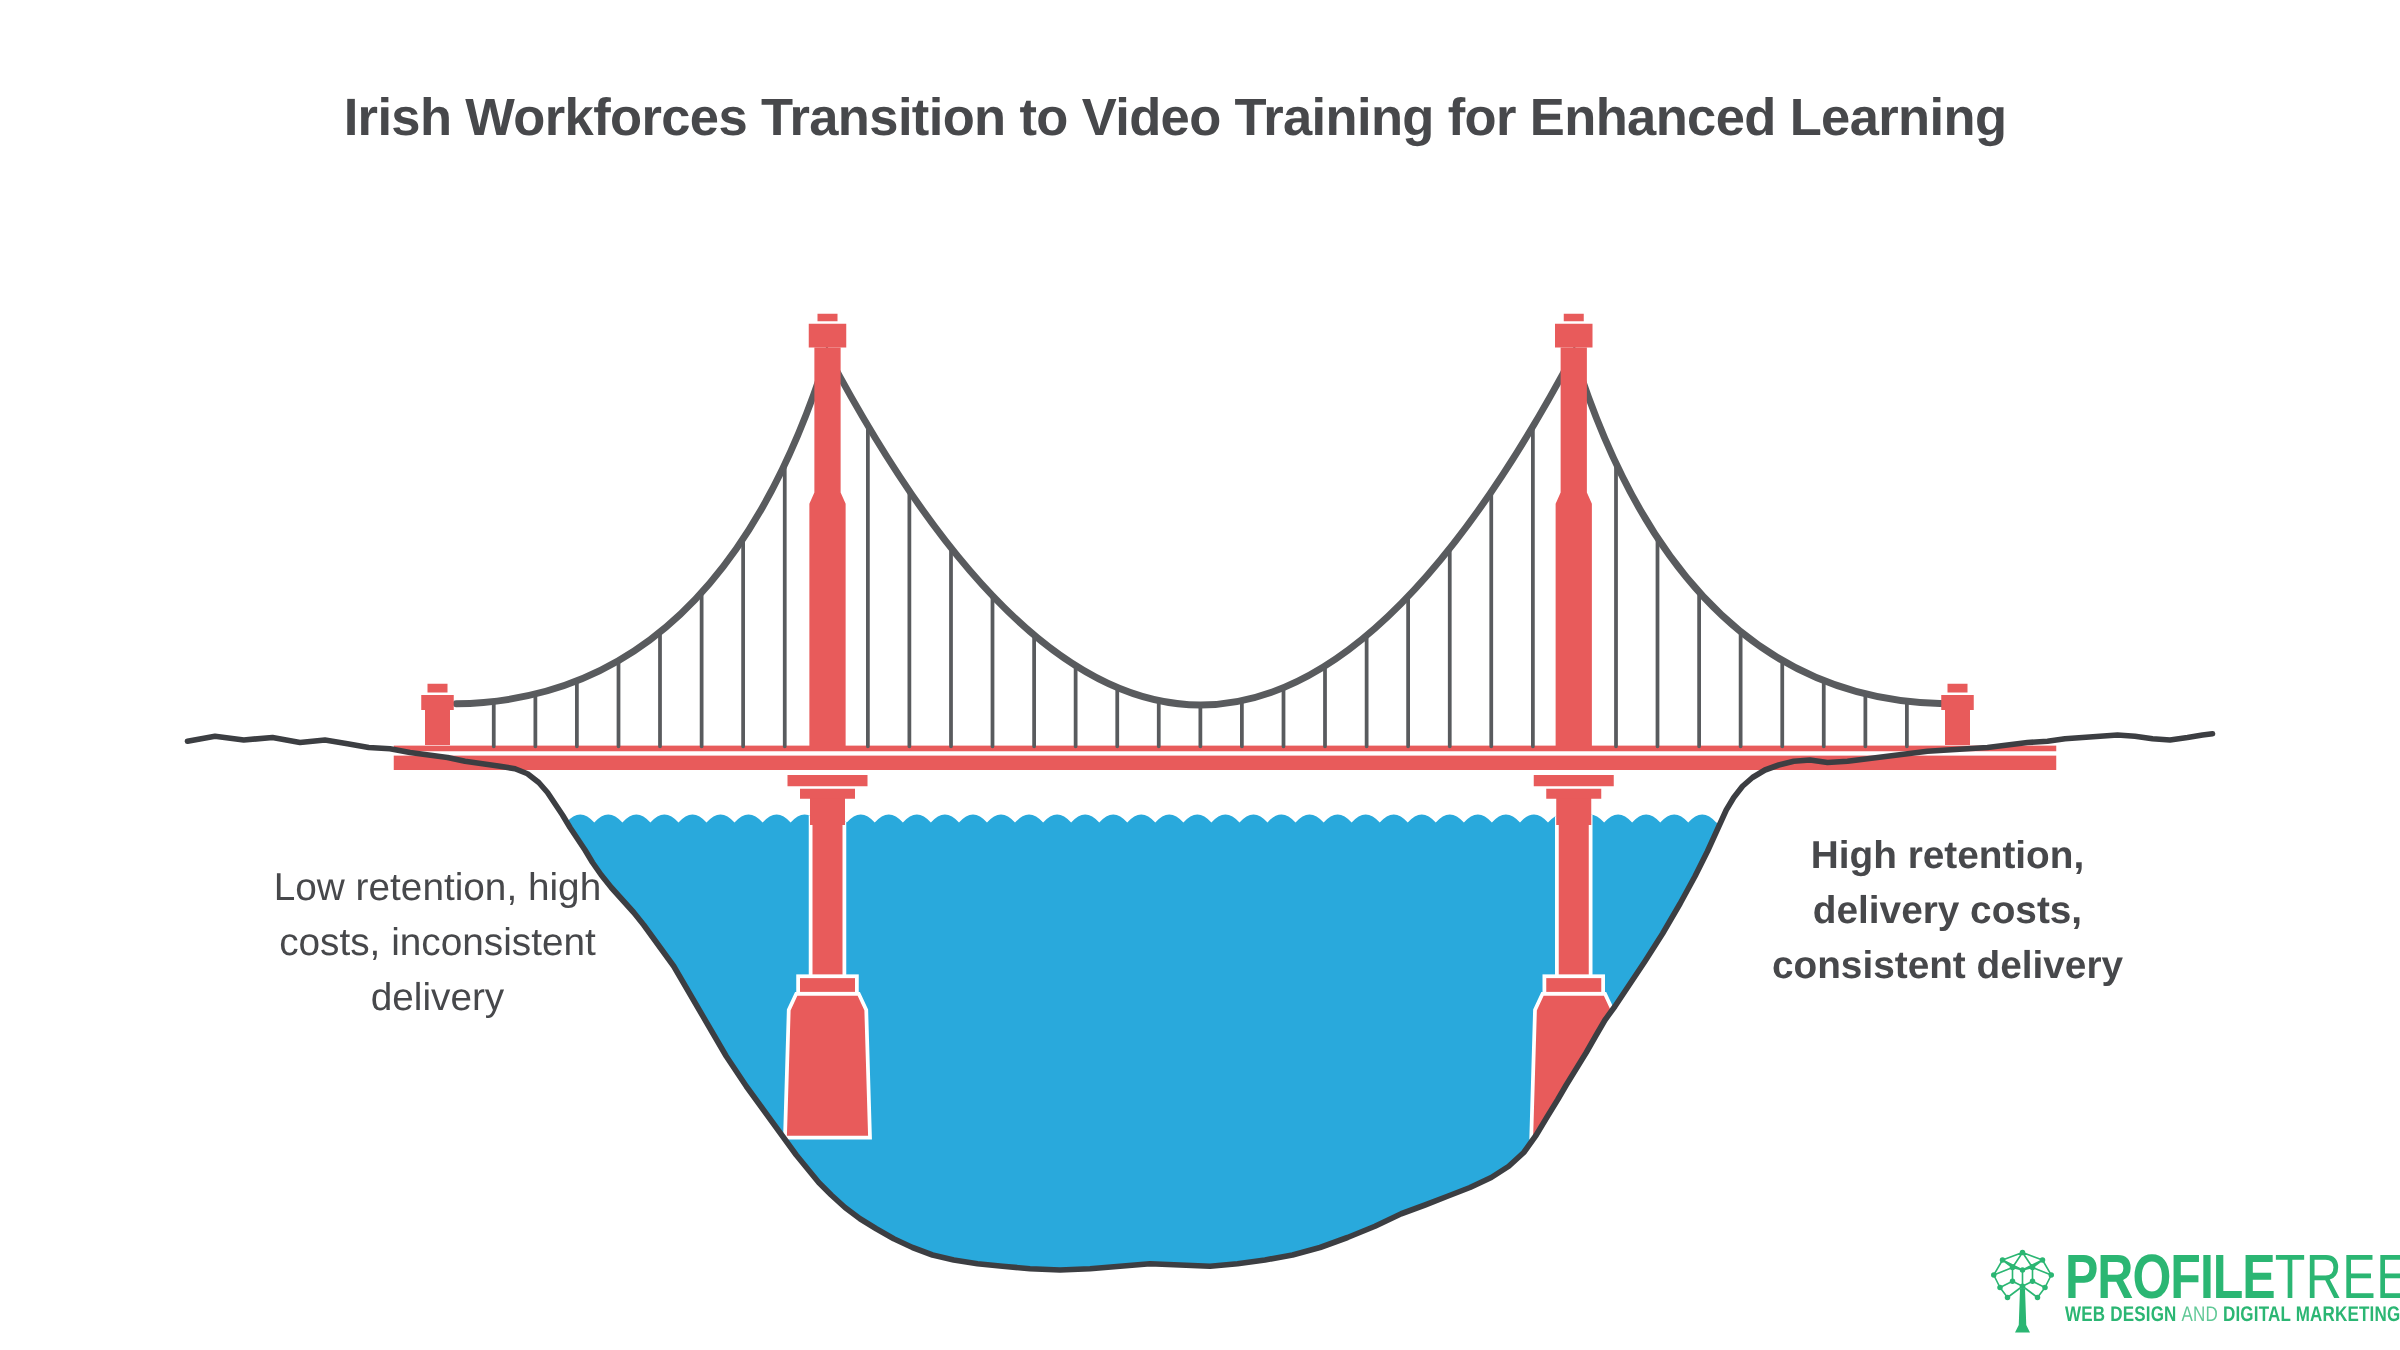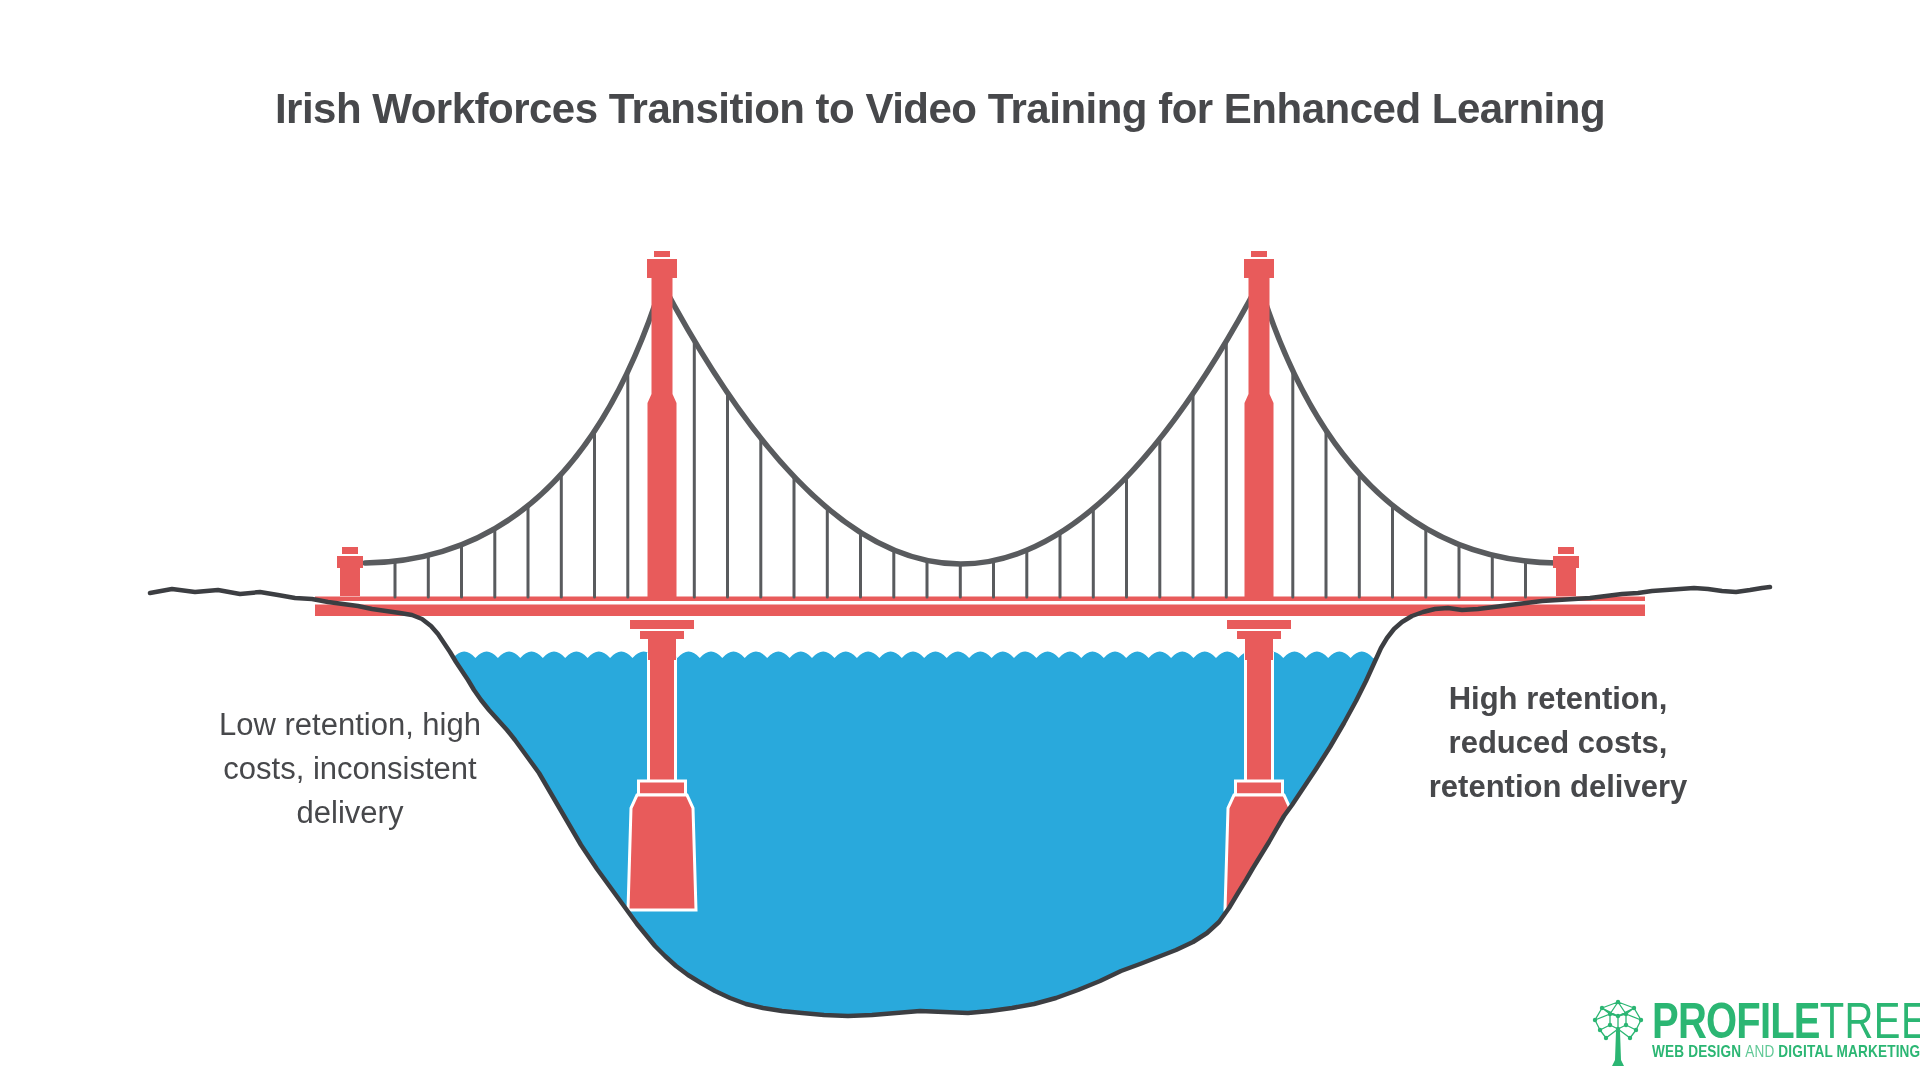--- a/index.html
+++ b/index.html
@@ -1,19 +1,19 @@
 <!DOCTYPE html>
 <html style="--text: #47484B; --green: #2BB673;"><head>
 <meta charset="utf-8">
 <style>
   html,body{margin:0;padding:0;background:#ffffff;width:1920px;height:1080px;overflow:hidden;
     font-family:"Liberation Sans",sans-serif;}
   #stage{position:relative;width:1920px;height:1080px;background:#fff;}
   #scene{position:absolute;left:0;top:0;z-index:0;}
-  .txt{position:absolute;z-index:1;color:var(--text);margin-top:15px;}
+  .txt{position:absolute;z-index:1;color:var(--text);}
   #title{left:940px;top:70px;transform:translateX(-50%);white-space:nowrap;
     font-size:42px;font-weight:bold;letter-spacing:-0.5px;}
   #center-label{left:954px;top:246px;transform:translateX(-50%);width:340px;
     font-size:32px;line-height:42px;text-align:center;}
   #left-label{left:350px;top:688px;transform:translateX(-50%);width:320px;
     font-size:31px;line-height:44px;text-align:center;}
   #right-label{left:1558px;top:662px;transform:translateX(-50%);width:340px;
     font-size:31px;line-height:44px;text-align:center;font-weight:bold;}
   #logo{position:absolute;left:1590px;top:996px;z-index:1;width:330px;height:84px;}
   #logo-tree{position:absolute;left:0;top:2px;}
@@ -87,21 +87,21 @@
       </g>
       <g>
         <rect x="1558" y="547" width="16" height="7" fill="#E85B5B"></rect>
         <rect x="1553" y="556" width="26" height="12" fill="#E85B5B"></rect>
         <rect x="1556" y="568" width="20" height="28" fill="#E85B5B"></rect>
       </g>
     </svg>
 
   <div class="txt" id="title">Irish Workforces Transition to Video Training for Enhanced Learning</div>
   <div class="txt" id="left-label">Low retention, high costs, inconsistent delivery</div>
-  <div class="txt" id="right-label">High retention, reduced costs, retention delivery</div>
+  <div class="txt" id="right-label">High retention, delivery costs, consistent delivery</div>
 
   <div id="logo">
     <svg id="logo-tree" width="56" height="72" viewBox="0 0 56 72">
         <path d="M28,4L12,10M28,4L44,10M28,4L20,16M28,4L36,16M12,10L20,16M44,10L36,16M20,16L28,18M36,16L28,18M12,10L5,22M44,10L51,22M5,22L20,16M51,22L36,16M5,22L10,32M51,22L46,32M20,16L20,27M36,16L36,27M28,18L28,31M20,27L28,31M36,27L28,31M10,32L20,27M46,32L36,27M10,32L16,40M46,32L40,40M16,40L28,31M40,40L28,31M12,10L28,18M44,10L28,18" stroke="#2BB673" stroke-width="1.3" fill="none"></path>
         <circle cx="28" cy="4" r="2.2" fill="#2BB673"></circle>
         <circle cx="12" cy="10" r="2.2" fill="#2BB673"></circle>
         <circle cx="44" cy="10" r="2.2" fill="#2BB673"></circle>
         <circle cx="5" cy="22" r="2.2" fill="#2BB673"></circle>
         <circle cx="51" cy="22" r="2.2" fill="#2BB673"></circle>
         <circle cx="20" cy="16" r="2.2" fill="#2BB673"></circle>

